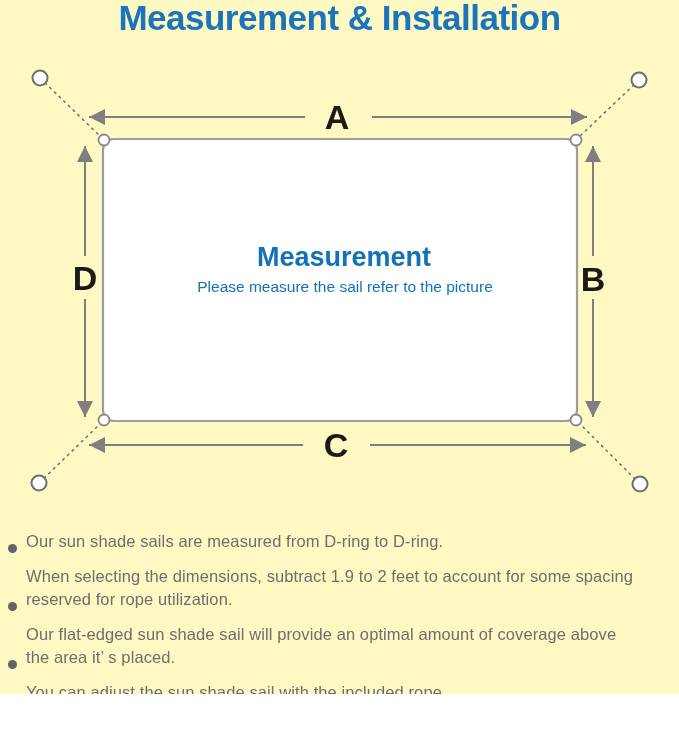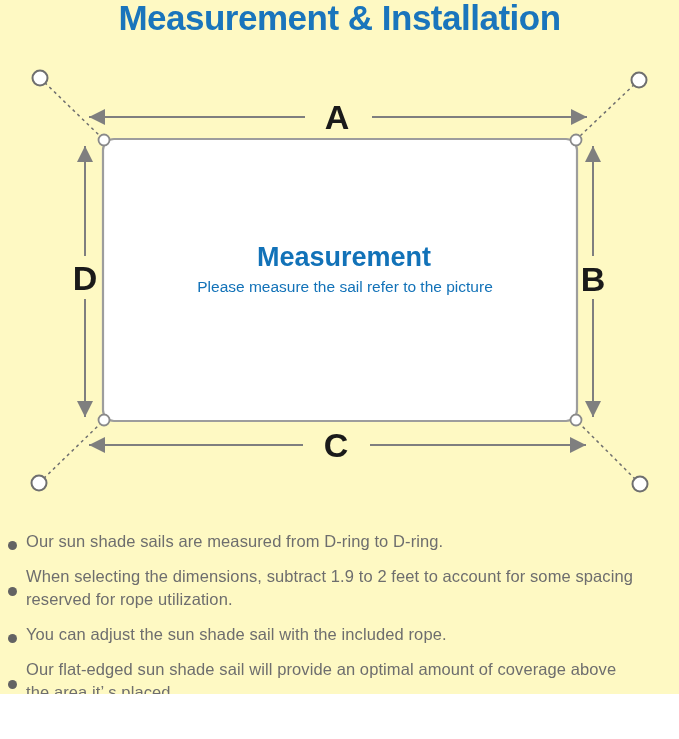--- a/index.html
+++ b/index.html
@@ -47,21 +47,21 @@
   }
   .center-subtitle{
     font-family:"Liberation Sans","DejaVu Sans",sans-serif;
     font-size:15.5px;fill:var(--diagram-blue);
     text-anchor:middle;
   }
   .bullets{
     position:absolute;top:530px;left:8px;right:6px;
     display:flex;flex-direction:column;gap:12px;
   }
-  .bullet-item{display:flex;gap:9px;align-items:center;}
+  .bullet-item{display:flex;gap:9px;align-items:flex-end;}
   .dot{
     flex:none;width:9px;height:9px;border-radius:50%;
     background:#636363;margin-top:7px;
   }
   .bullet-text{
     margin:0;
     font-size:16.5px;line-height:23px;
     color:var(--text-gray);
     white-space:pre-line;
     letter-spacing:0.1px;
@@ -123,22 +123,22 @@
       <span class="dot"></span>
       <p class="bullet-text">Our sun shade sails are measured from D-ring to D-ring.</p>
     </div>
     <div class="bullet-item">
       <span class="dot"></span>
       <p class="bullet-text">When selecting the dimensions, subtract 1.9 to 2 feet to account for some spacing
 reserved for rope utilization.</p>
     </div>
     <div class="bullet-item">
       <span class="dot"></span>
-      <p class="bullet-text">You can adjust the sun shade sail with the included rope.</p>
+      <p class="bullet-text">Our flat-edged sun shade sail will provide an optimal amount of coverage above
+the area it’ s placed.</p>
     </div>
     <div class="bullet-item">
       <span class="dot"></span>
-      <p class="bullet-text">Our flat-edged sun shade sail will provide an optimal amount of coverage above
-the area it’ s placed.</p>
+      <p class="bullet-text">You can adjust the sun shade sail with the included rope.</p>
     </div>
   </div>
 
 </div>
 
 </body></html>

